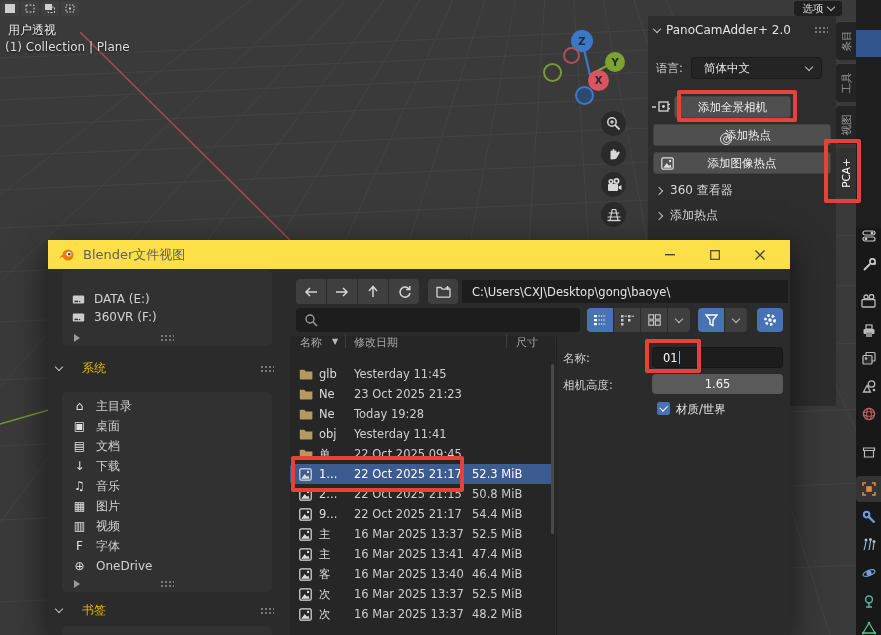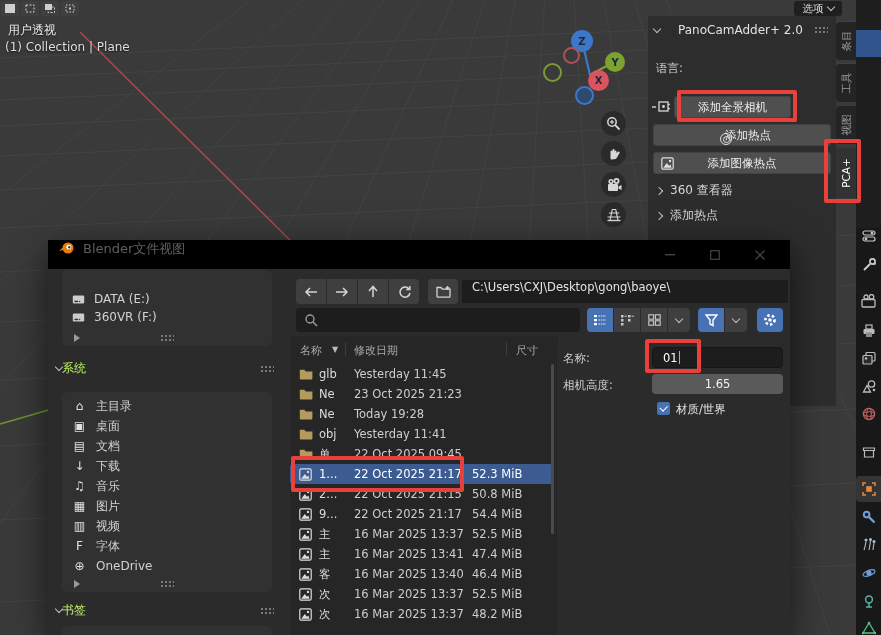--- a/index.html
+++ b/index.html
@@ -20,21 +20,21 @@
 
 
 .gz-ball{position:absolute;border-radius:50%;display:flex;align-items:center;justify-content:center;
   font-size:10px;font-weight:bold;color:#1c2b3a}
 .gz-hollow{background:rgba(58,58,58,.55)}
 .nav-circle{position:absolute;width:25px;height:25px;border-radius:50%;background:rgba(40,40,40,.85);
   display:flex;align-items:center;justify-content:center}
 
 
 #npanel{position:absolute;left:648px;top:16px;width:188px;height:390px;background:#2d2d2d;border-radius:0 0 0 8px}
-#npanel-header{position:absolute;left:6px;top:7px;display:flex;align-items:center;gap:18px;font-size:12px;color:#e2e2e2}
+#npanel-header{position:absolute;left:6px;top:7px;display:flex;align-items:center;gap:6px;font-size:12px;color:#e2e2e2}
 .dots{width:14px;height:7px;background-image:radial-gradient(#7a7a7a 1px,transparent 1.1px);background-size:4px 4px;background-position:0 0}
 #np-dots{position:absolute;left:166px;top:10px}
 #lang-label{position:absolute;left:8px;top:45px;font-size:11.5px;color:#cfcfcf}
 #lang-select{position:absolute;left:43px;top:41px;width:131px;height:22px;background:#242424;border:1px solid #1b1b1b;
   border-radius:4px;display:flex;align-items:center;font-size:11.5px;color:#e6e6e6;padding-left:12px}
 #lang-select .chev-d{position:absolute;right:9px}
 .np-btn{position:absolute;height:22px;background:#4f4f4f;border:1px solid #424242;border-radius:3px;display:flex;
   align-items:center;justify-content:center;font-size:11.5px;color:#f0f0f0}
 #pano-btn{left:26px;top:80px;width:117px}
 #hot-btn{left:5px;top:108px;width:178px}
@@ -57,66 +57,66 @@
 
 #outliner-strip{position:absolute;left:856px;top:0;width:25px;height:228px;background:#1e1e1e}
 #outliner-sel{position:absolute;left:856px;top:30px;width:25px;height:27px;background:#31548d}
 #props-strip{position:absolute;left:856px;top:228px;width:25px;height:407px;background:#181818}
 .ptab{position:absolute;left:856px;width:25px;height:24px;display:flex;align-items:center;justify-content:center}
 .ptab.active{background:#343434;border-radius:4px 0 0 4px}
 
 
 #dialog{position:absolute;left:48px;top:240px;width:742px;height:395px;background:#2b2b2b;
   box-shadow:0 10px 34px rgba(0,0,0,.6);overflow:hidden}
-#dlg-titlebar{position:absolute;left:0;top:0;width:742px;height:29px;background:#000000;display:flex;}
+#dlg-titlebar{position:absolute;left:0;top:0;width:742px;height:29px;background:#fde047;display:flex;align-items:center}
 #dlg-title{font-size:13px;color:#5f5f5f;margin-left:8px}
 #dlg-logo{margin-left:10px}
 .win-btn{position:absolute;top:0;width:34px;height:29px;display:flex;align-items:center;justify-content:center}
 #btn-min{left:605px}#btn-max{left:650px}#btn-close{left:695px}
 
 
 .side-box{position:absolute;left:14px;width:210px;background:#313131;border-radius:5px}
 #vol-box{top:30px;height:76px}
 #sys-box{top:152px;height:200px}
 #bm-box{top:386px;height:12px;border-radius:5px 5px 0 0}
 .side-item{display:flex;align-items:center;gap:9px;height:18px;padding-left:10px;font-size:12px;color:#d2d2d2}
 #sys-box .side-item{height:20px}
 .glyph{width:15px;text-align:center;font-size:12px;color:#e0e0e0}
 .expand-row{position:absolute;left:0;bottom:3px;width:100%;height:12px}
 .tri-r{position:absolute;left:12px;top:3px;width:0;height:0;border-left:6px solid #9a9a9a;border-top:4px solid transparent;border-bottom:4px solid transparent}
 .expand-row .dots{position:absolute;left:98px;top:3px}
-.side-header{position:absolute;left:8px;width:228px;height:20px;display:flex;align-items:center;gap:0;font-size:12px;color:#bef264}
+.side-header{position:absolute;left:8px;width:228px;height:20px;display:flex;align-items:center;gap:20px;font-size:12px;color:#eab308}
 #sys-header{top:118px}
 #bm-header{top:360px}
 .side-header .dots{position:absolute;right:10px;top:7px}
 
 
 .nav-btn{position:absolute;top:39px;width:30px;height:25px;background:#3f3f3f;display:flex;align-items:center;justify-content:center}
 #nb-back{left:248px;border-radius:4px 0 0 4px}
 #nb-fwd{left:279px}
 #nb-up{left:310px}
 #nb-refresh{left:341px;border-radius:0 4px 4px 0}
 #nb-newdir{left:380px;border-radius:4px}
 #path-field{position:absolute;left:414px;top:40px;width:326px;height:23px;background:#1d1d1d;border-radius:0;
-  display:flex;font-size:11.5px;color:#e3e3e3;padding-left:10px}
+  display:flex;align-items:center;font-size:11.5px;color:#e3e3e3;padding-left:10px}
 #search-field{position:absolute;left:248px;top:68px;width:284px;height:24px;background:#1d1d1d;border-radius:4px;
   display:flex;align-items:center;padding-left:8px}
 .tool-btn{position:absolute;top:68px;height:24px;background:#3f3f3f;display:flex;align-items:center;justify-content:center}
 .tool-btn.blue{background:#4772b3}
 #vb-list{left:539px;width:26px;border-radius:4px 0 0 4px}
 #vb-det{left:566px;width:26px}
 #vb-thumb{left:593px;width:26px}
 #vb-chev{left:620px;width:22px;border-radius:0 4px 4px 0}
 #filter-btn{left:650px;width:26px;border-radius:4px 0 0 4px}
 #filter-chev{left:677px;width:22px;border-radius:0 4px 4px 0}
 #gear-btn{left:709px;width:26px;border-radius:4px}
 
 
 #list-bg{position:absolute;left:242px;top:96px;width:265px;height:299px;background:#262626;border-radius:4px 4px 0 0}
-#list-header{position:absolute;left:242px;top:100px;width:265px;height:20px;font-size:11px;color:#a9a9a9}
+#list-header{position:absolute;left:242px;top:92px;width:265px;height:20px;font-size:11px;color:#a9a9a9}
 #lh-name{position:absolute;left:10px;top:3px}
 #lh-sort{position:absolute;left:42px;top:5px;font-size:8px;color:#bbb}
 #lh-div1{position:absolute;left:55px;top:2px;width:1px;height:14px;background:#3d3d3d}
 #lh-date{position:absolute;left:64px;top:3px}
 #lh-div2{position:absolute;left:216px;top:2px;width:1px;height:14px;background:#3d3d3d}
 #lh-size{position:absolute;left:226px;top:3px}
 #file-rows{position:absolute;left:242px;top:124px;width:263px}
 .frow{position:relative;height:20px;display:flex;align-items:center;font-size:11.5px;color:#cdcdcd}
 .frow .f-ic{width:16px;margin-left:9px;display:flex}
 .frow .f-name{width:30px;margin-left:4px;color:#dcdcdc;white-space:nowrap;overflow:hidden}
@@ -268,20 +268,24 @@
       </svg>
   </div>
 
   <div id="npanel">
     <div id="npanel-header">
       <span class="chev-d"></span>
       <span>PanoCamAdder+ 2.0</span>
     </div>
     <div id="np-dots" class="dots"></div>
     <div id="lang-label">语言:</div>
+    <div id="lang-select">
+      <span>简体中文</span>
+      <span class="chev-d"></span>
+    </div>
     <div id="pano-btn-icon">
       <svg width="18" height="14">
           <line x1="0" y1="7" x2="4" y2="7" stroke="#d8d8d8" stroke-width="1.4"></line>
           <rect x="7" y="2" width="9" height="9" fill="none" stroke="#d8d8d8" stroke-width="1.3"></rect>
           <circle cx="11.5" cy="6.5" r="1.4" fill="#d8d8d8"></circle>
           <line x1="16" y1="5" x2="18" y2="4" stroke="#d8d8d8" stroke-width="1.2"></line>
           <line x1="16" y1="8" x2="18" y2="9" stroke="#d8d8d8" stroke-width="1.2"></line>
         </svg>
     </div>
     <div id="pano-btn" class="np-btn">

